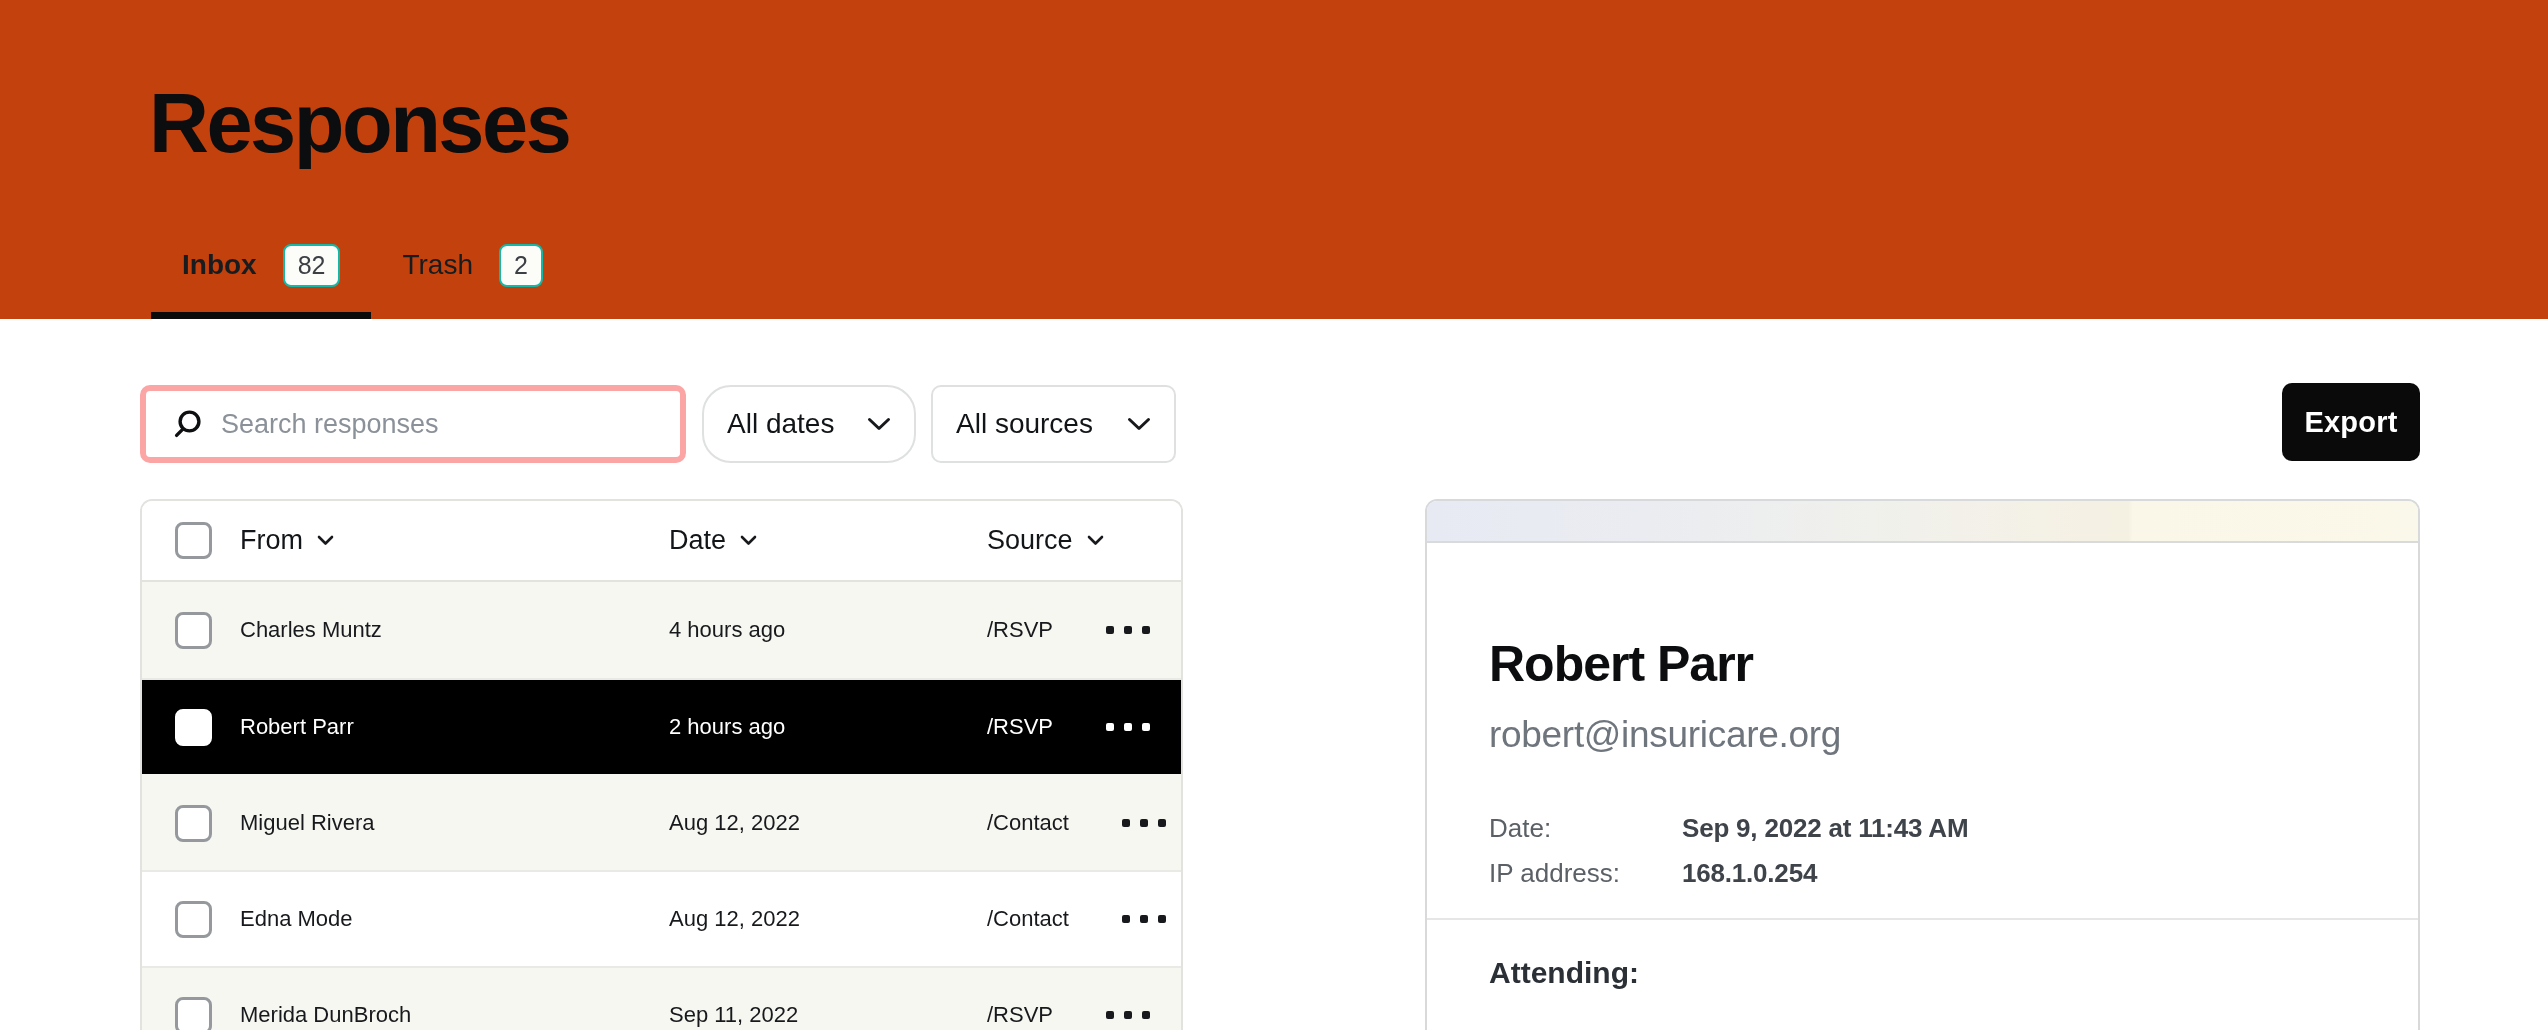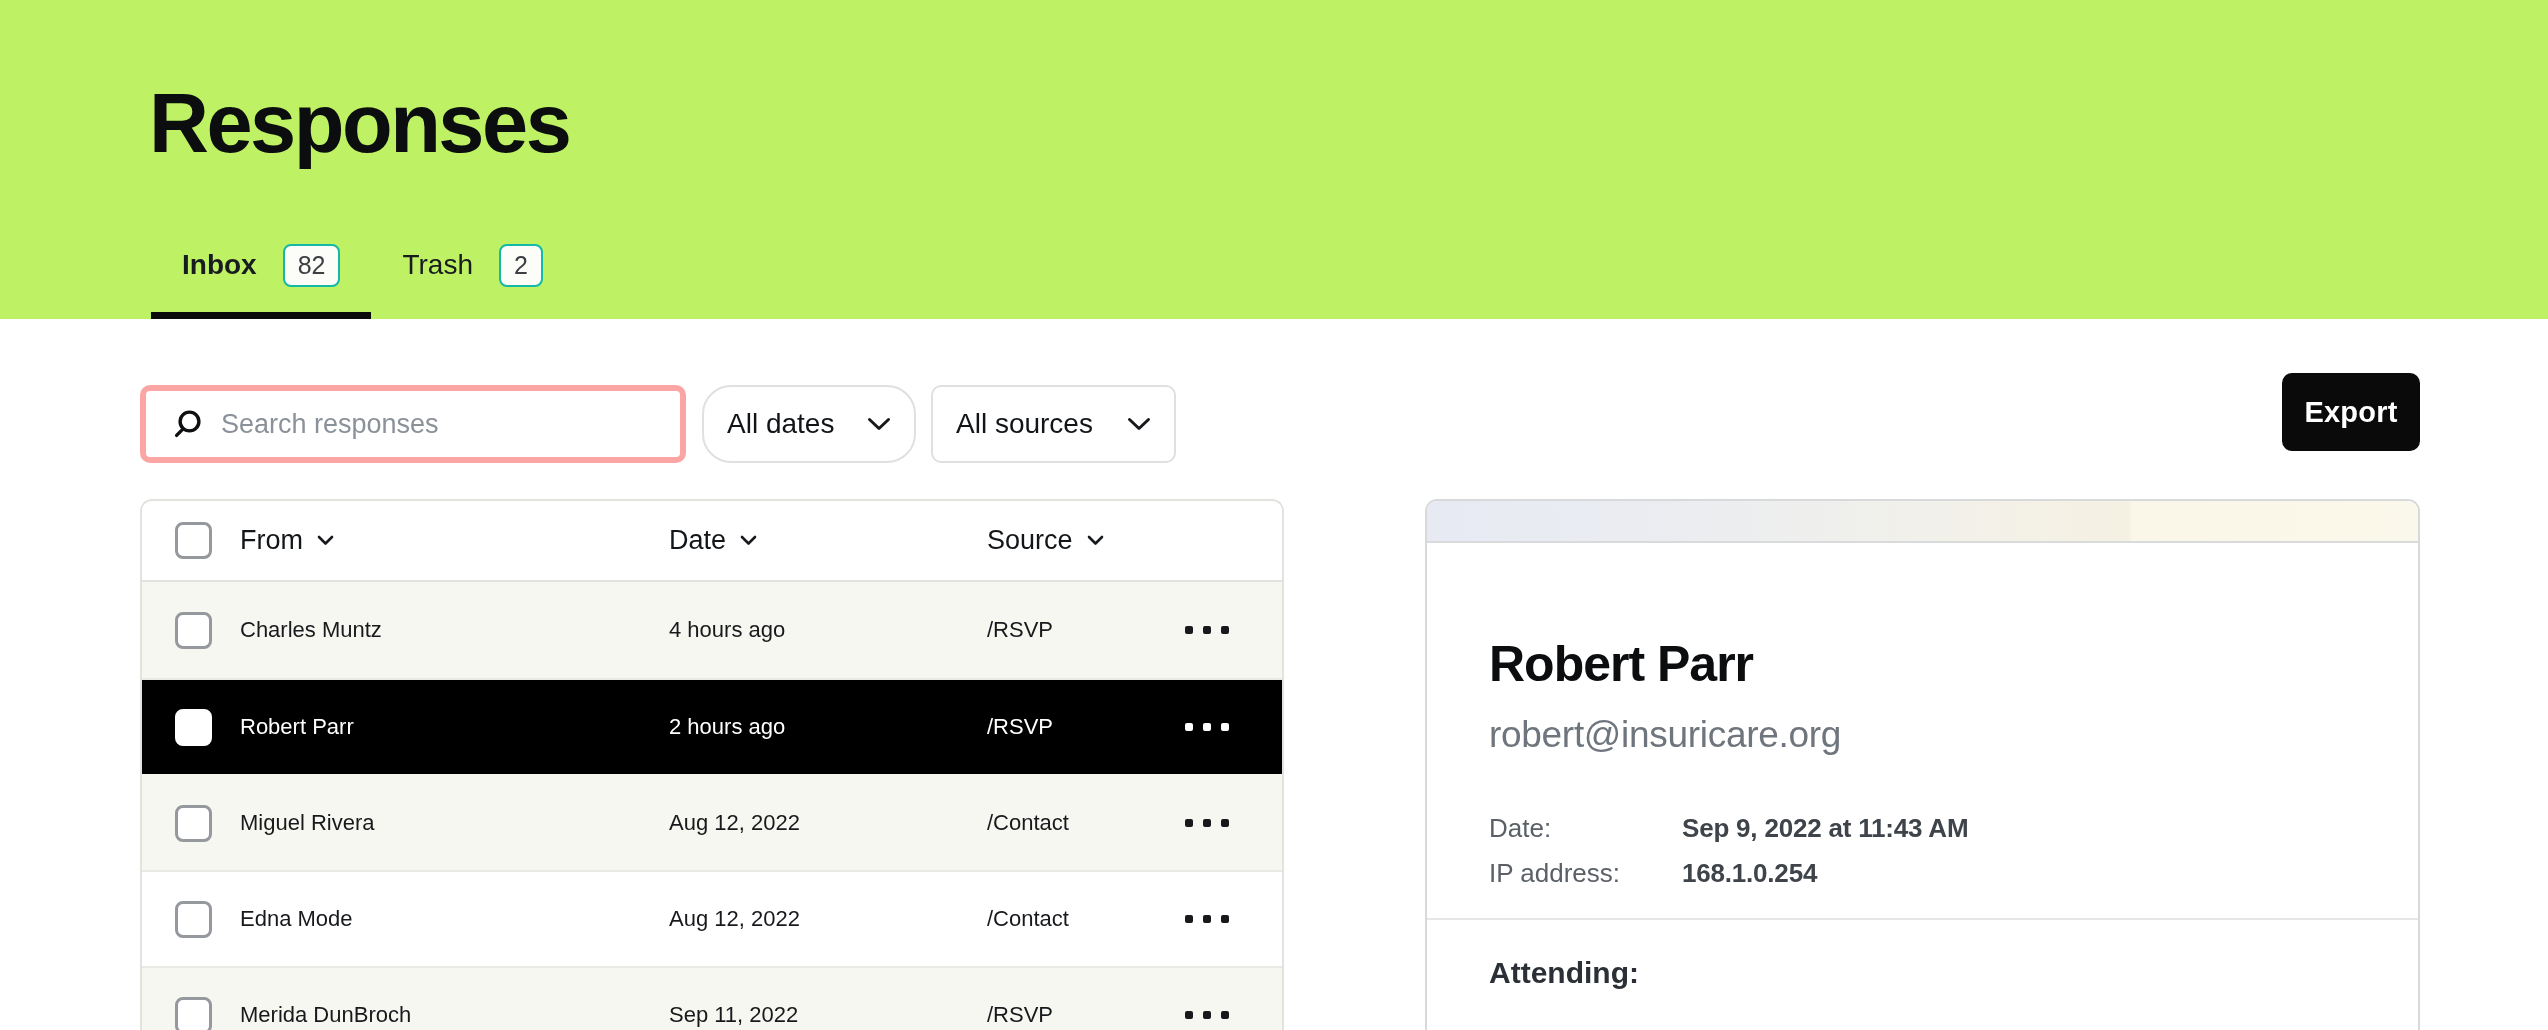--- a/index.html
+++ b/index.html
@@ -8,21 +8,21 @@
     font-family: "Liberation Sans", sans-serif;
     background: #ffffff;
     color: #15181b;
     position: relative;
   }
   .stage { position: absolute; inset: 0; width: 2548px; height: 1030px; }
 
   
   .top-band {
     position: absolute; top: 0; left: 0; width: 2548px; height: 319px;
-    background: #bef264;
+    background: #c2410c;
   }
   .page-title {
     position: absolute; left: 149px; top: 76px;
     font-size: 83px; font-weight: 700; letter-spacing: -2.5px; color: #0c0d0f;
   }
   .tabs {
     position: absolute; left: 151px; bottom: 0; display: flex; align-items: flex-end;
   }
   .tab {
     display: flex; align-items: center; gap: 26px;
@@ -54,29 +54,29 @@
     position: absolute; top: 385px; height: 78px;
     background: #fff; border: 2px solid #dfe0e0; border-radius: 10px;
     display: flex; align-items: center; justify-content: space-between;
     padding: 0 23px; font-size: 28px; color: #121518; cursor: pointer;
   }
   .filter.dates { left: 702px; width: 214px; border-radius: 29px; }
   .filter.sources { left: 931px; width: 245px; }
   .filter .chev { display: flex; color: #17191c; margin-left: 20px; }
 
   .export-btn {
-    position: absolute; left: 2282px; top: 373px; width: 138px; height: 78px;
+    position: absolute; left: 2282px; top: 383px; width: 138px; height: 78px;
     background: #0a0a0b; color: #ffffff; border: none; border-radius: 10px;
     font-family: inherit; font-size: 29px; font-weight: 700; cursor: pointer;
     display: flex; align-items: center; justify-content: center; letter-spacing: 0.2px;
   }
 
   
   .resp-table {
-    position: absolute; left: 140px; top: 499px; width: 1144px; height: 531px;
+    position: absolute; left: 140px; top: 499px; width: 1043px; height: 531px;
     background: #fff; border: 2px solid #e2e3de; border-bottom: none;
     border-radius: 12px 12px 0 0; overflow: hidden;
   }
   .grid-row {
     display: grid; grid-template-columns: 98px 429px 318px auto 150px;
     align-items: center;
   }
   .thead { height: 81px; border-bottom: 2px solid #e2e3de; background: #fff; }
   .th { display: flex; align-items: center; gap: 14px; font-size: 27px; color: #131619; cursor: pointer; }
   .th .chev { display: flex; color: #17191c; }

